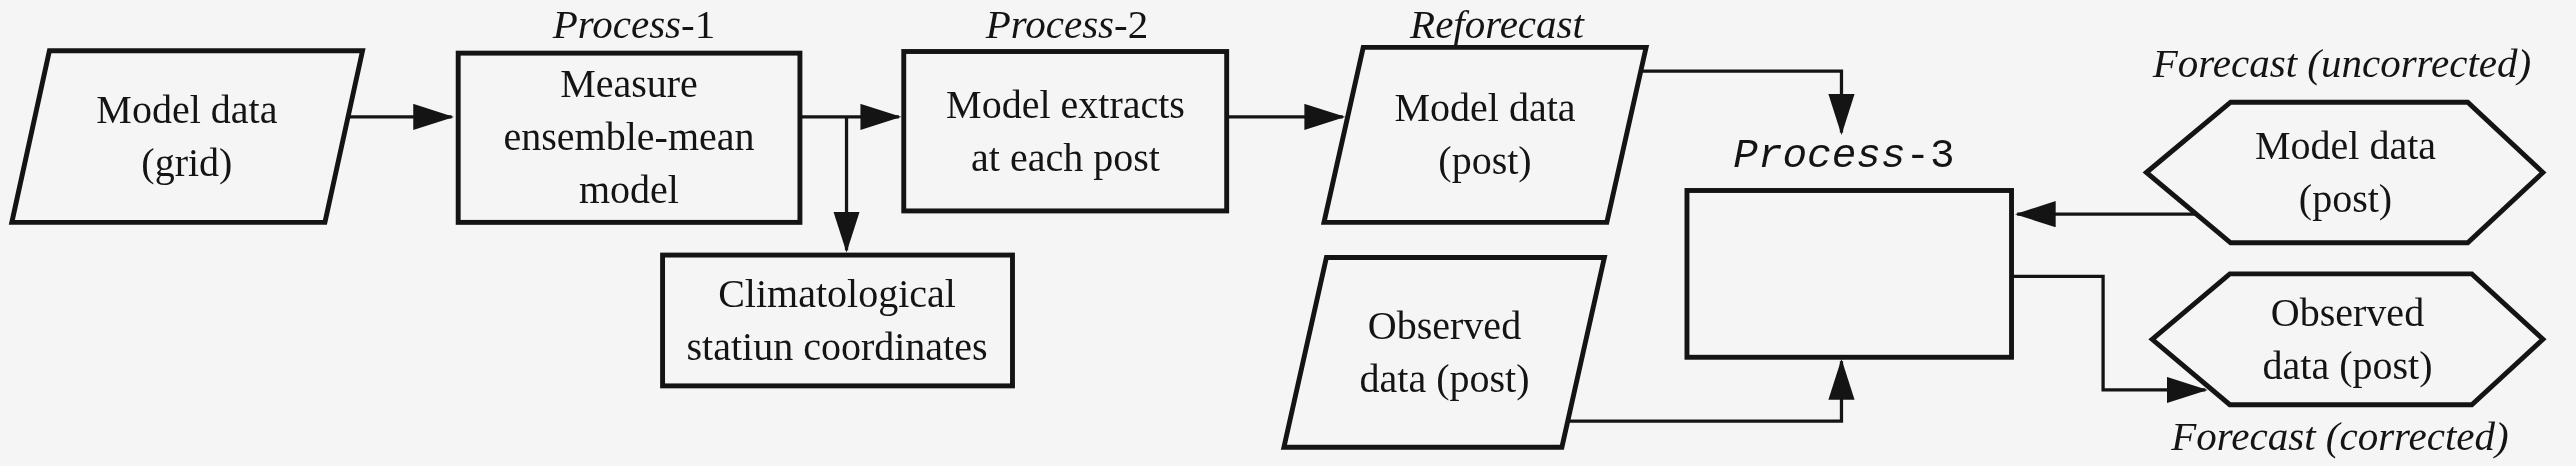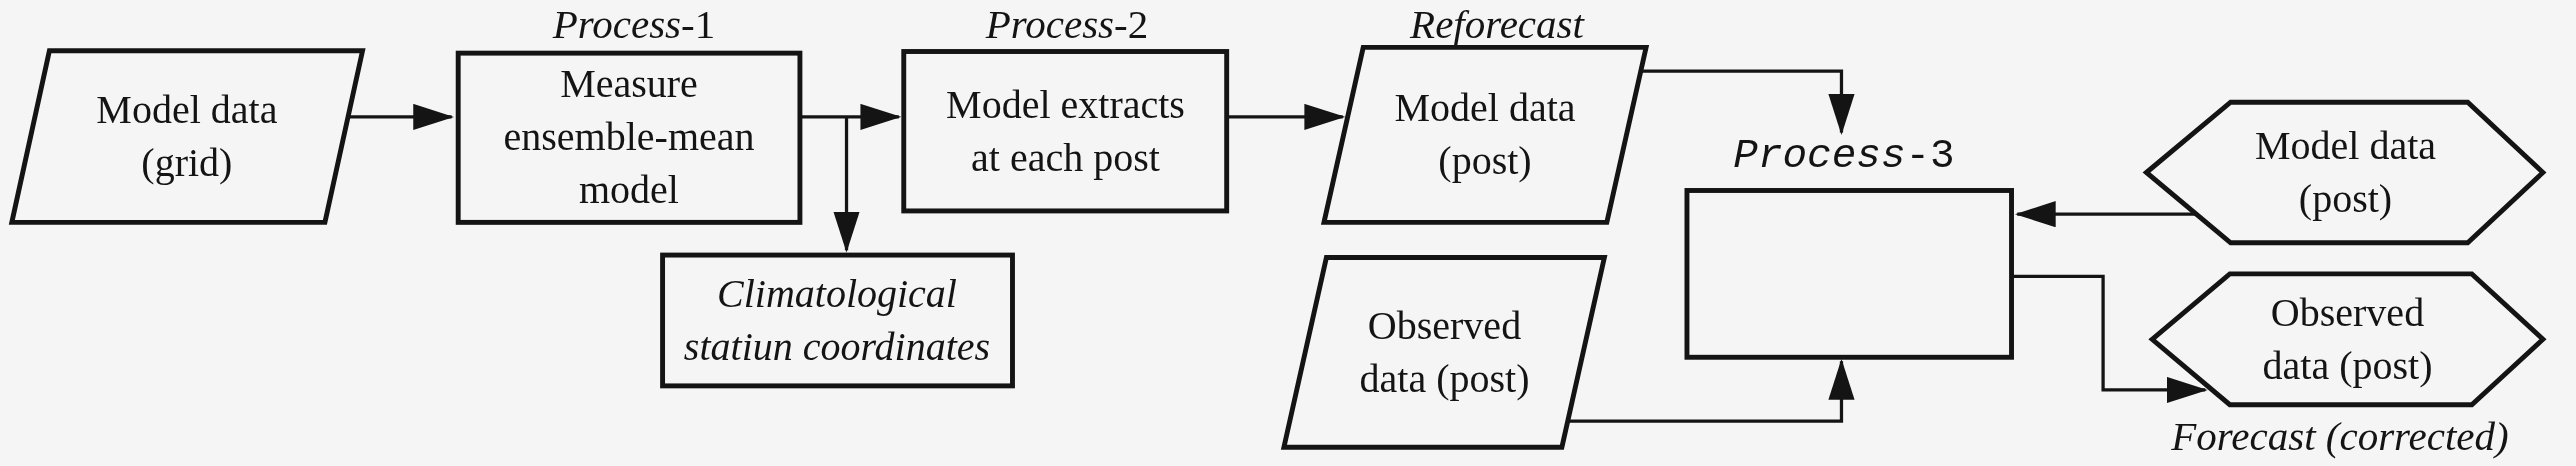--- a/index.html
+++ b/index.html
@@ -93,21 +93,21 @@
     <path d="M2460,338 H2572 V477 H2697" fill="none" stroke="#141414" stroke-width="4" marker-end="url(#arw)"></path>
   </svg>
 
   <div class="node-text" style="left:11.4px; top:51px; width:351px; height:172px;">Model data
 (grid)</div>
 
   <div class="node-text" style="left:458px; top:53px; width:342px; height:169px;">Measure
 ensemble-mean
 model</div>
 
-  <div class="node-text" style="left:662px; top:255px; width:350px; height:131px;font-style:italic;">Climatological
+  <div class="node-text" style="left:662px; top:255px; width:350px; height:131px;">Climatological
 statiun coordinates</div>
 
   <div class="node-text" style="left:904px; top:52px; width:323px; height:159px;">Model extracts
 at each post</div>
 
   <div class="node-text" style="left:1324px; top:47px; width:322px; height:175px;">Model data
 (post)</div>
 
   <div class="node-text" style="left:1284px; top:258px; width:321px; height:190px;">Observed
 data (post)</div>
@@ -120,17 +120,18 @@
 data (post)</div>
 
   <div class="flow-label" style="left:634px; top:1.6px;"><span>Process</span><span class="num">-1</span></div>
 
   <div class="flow-label" style="left:1067px; top:1.6px;"><span>Process</span><span class="num">-2</span></div>
 
   <div class="flow-label" style="left:1497px; top:1.6px;">Reforecast</div>
 
   <div class="flow-label" style="left:1844px; top:134px;font-family:Liberation Mono, monospace;"><span>Process</span><span class="num">-3</span></div>
 
+  <div class="flow-label" style="left:2342px; top:41px;">Forecast (uncorrected)</div>
 
   <div class="flow-label" style="left:2340px; top:414px;font-family:Liberation Serif, serif;">Forecast (corrected)</div>
 
 </div>
 
 
 </body></html>

